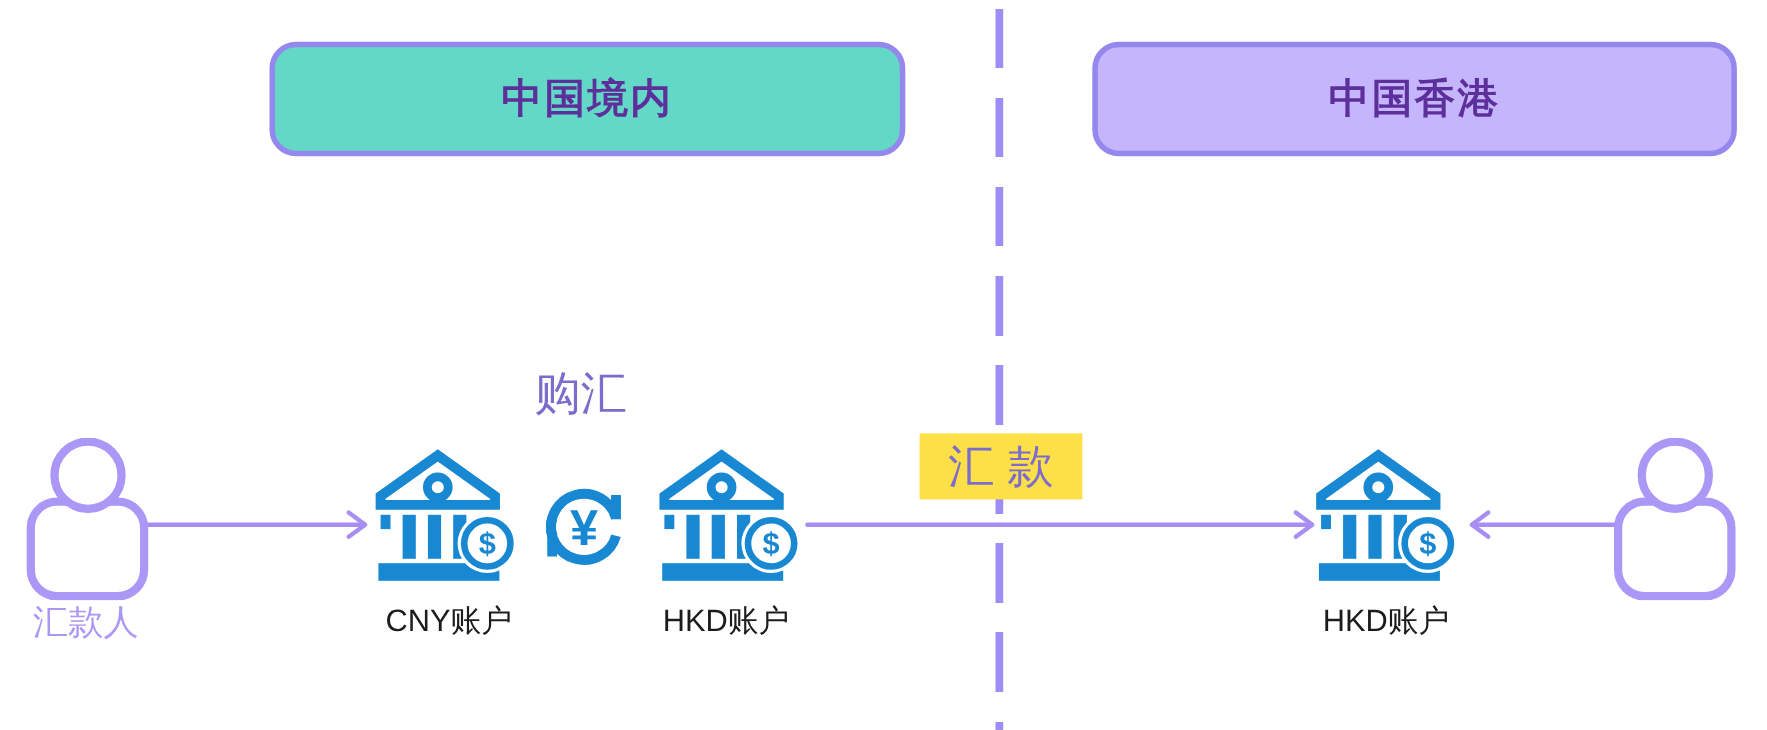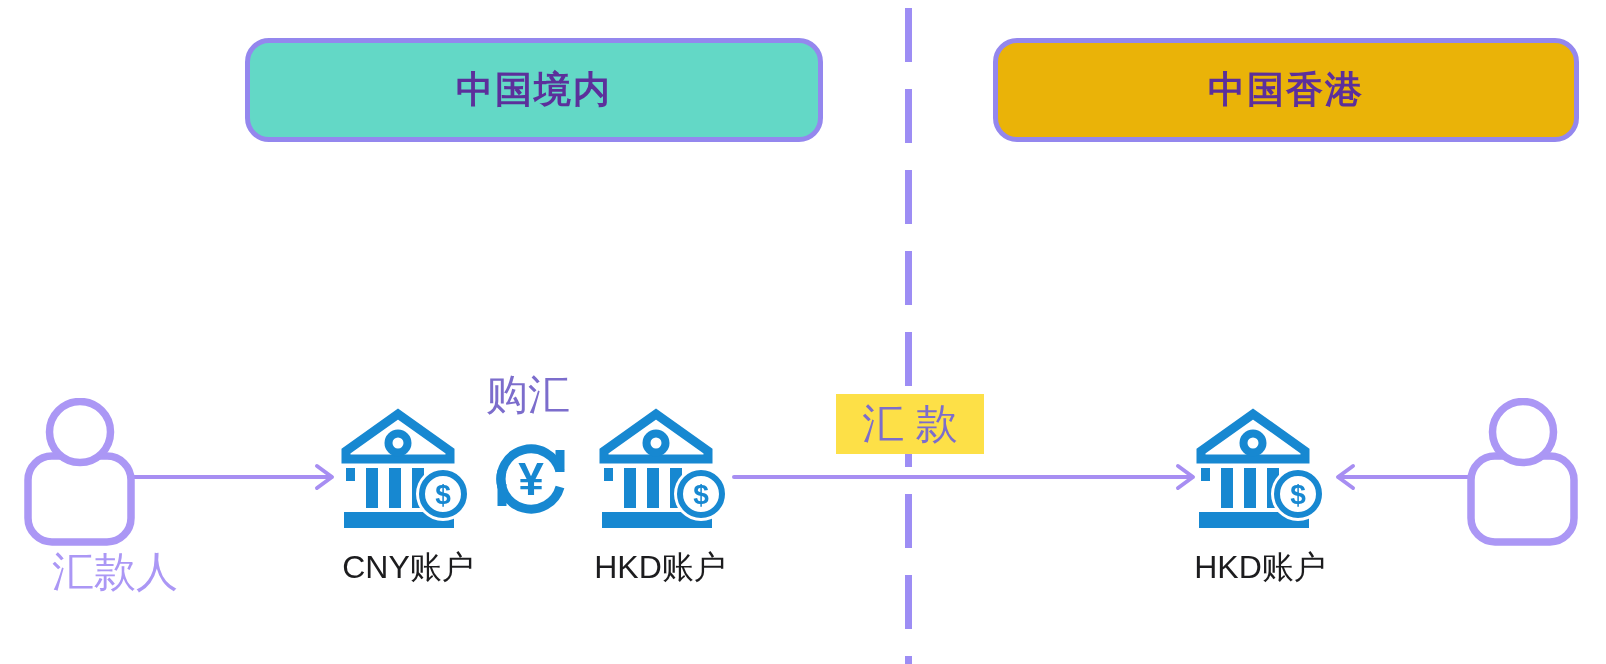--- a/index.html
+++ b/index.html
@@ -16,21 +16,21 @@
     position: absolute;
     top: 38px;
     height: 104px;
     border: 5px solid #9487ee;
     border-radius: 24px;
     display: flex;
     align-items: center;
     justify-content: center;
   }
   .region-box.mainland { left: 245px; width: 578px; background: #63d8c6; }
-  .region-box.hongkong { left: 993px; width: 586px; background: #eab308; }
+  .region-box.hongkong { left: 993px; width: 586px; background: #c4b5fd; }
   .region-title {
     font-size: 37px;
     font-weight: 600;
     letter-spacing: 2px;
     color: #5c2f9b;
   }
   .divider {
     position: absolute;
     left: 905px;
     top: 8px;
@@ -40,22 +40,22 @@
       #9d8df4 0px, #9d8df4 54px,
       rgba(0,0,0,0) 54px, rgba(0,0,0,0) 81px);
   }
   svg.layer, svg.icon { position: absolute; }
   svg.layer { left: 0; top: 0; pointer-events: none; }
   .label {
     position: absolute;
     text-align: center;
     white-space: nowrap;
   }
-  .actor-label { font-size: 42px; color: #ab97f5; margin-left: 37px; }
-  .account-label { font-size: 32px; color: #1c1c1e; }
+  .actor-label { font-size: 32px; color: #ab97f5; }
+  .account-label { font-size: 28px; color: #1c1c1e; }
   .flow-label { font-size: 42px; color: #7c6dcc; }
   .flow-label.remit { background: #fde047; padding: 2px 6px; }
 </style>
 </head>
 <body>
 
 <div class="stage">
 
   <div class="region-box mainland">
     <span class="region-title">中国境内</span>
@@ -144,21 +144,21 @@
       <rect x="27" y="62" width="12" height="40"></rect>
       <rect x="50" y="62" width="12" height="40"></rect>
       <rect x="73" y="62" width="12" height="40"></rect>
       <rect x="5" y="106" width="110" height="16"></rect>
       <circle cx="104" cy="88" r="27" fill="#ffffff"></circle>
       <circle cx="104" cy="88" r="21" fill="#ffffff" stroke="#1788d1" stroke-width="6"></circle>
       <text x="104" y="98" font-size="28" font-weight="bold" text-anchor="middle" fill="#1788d1">$</text>
     </g>
   </svg>
 
-  <div class="label flow-label" style="left:455px; top:330px; width:146px;margin-top:37px;">购汇</div>
+  <div class="label flow-label" style="left:455px; top:330px; width:146px;">购汇</div>
 
   <div class="label flow-label remit" style="left:836px; top:394px; width:148px;">汇 款</div>
 
   <div class="label actor-label" style="left:8px; top:544px; width:140px;">汇款人</div>
 
   <div class="label account-label" style="left:323px; top:546px; width:170px;">CNY账户</div>
 
   <div class="label account-label" style="left:575px; top:546px; width:170px;">HKD账户</div>
 
   <div class="label account-label" style="left:1175px; top:546px; width:170px;">HKD账户</div>

